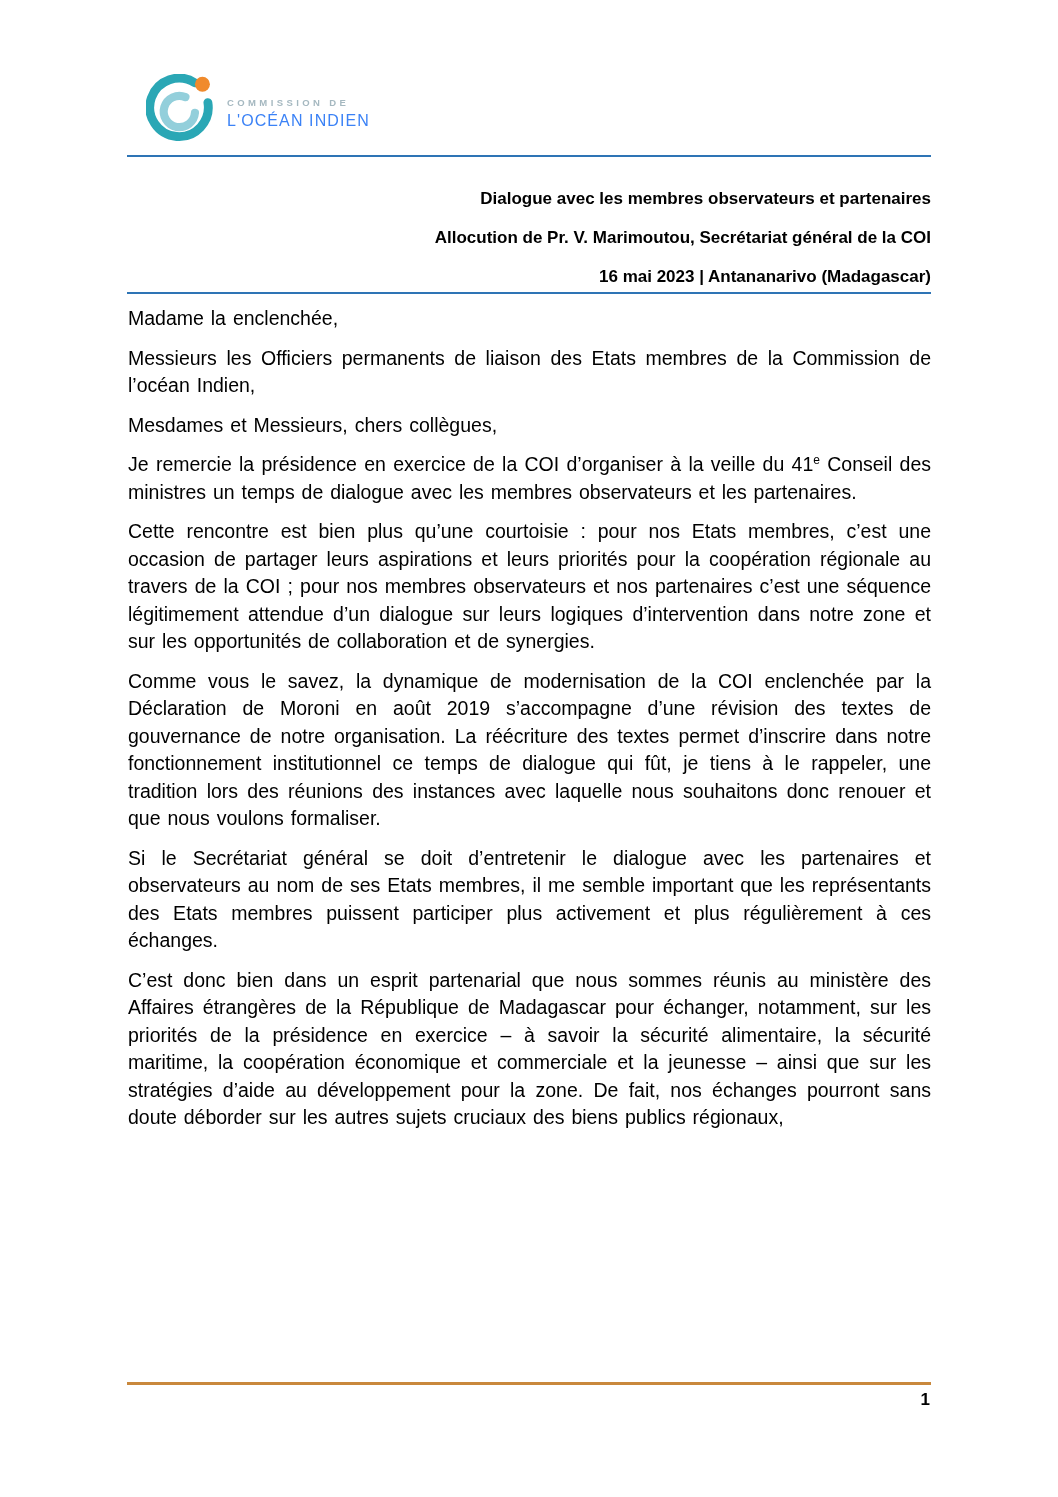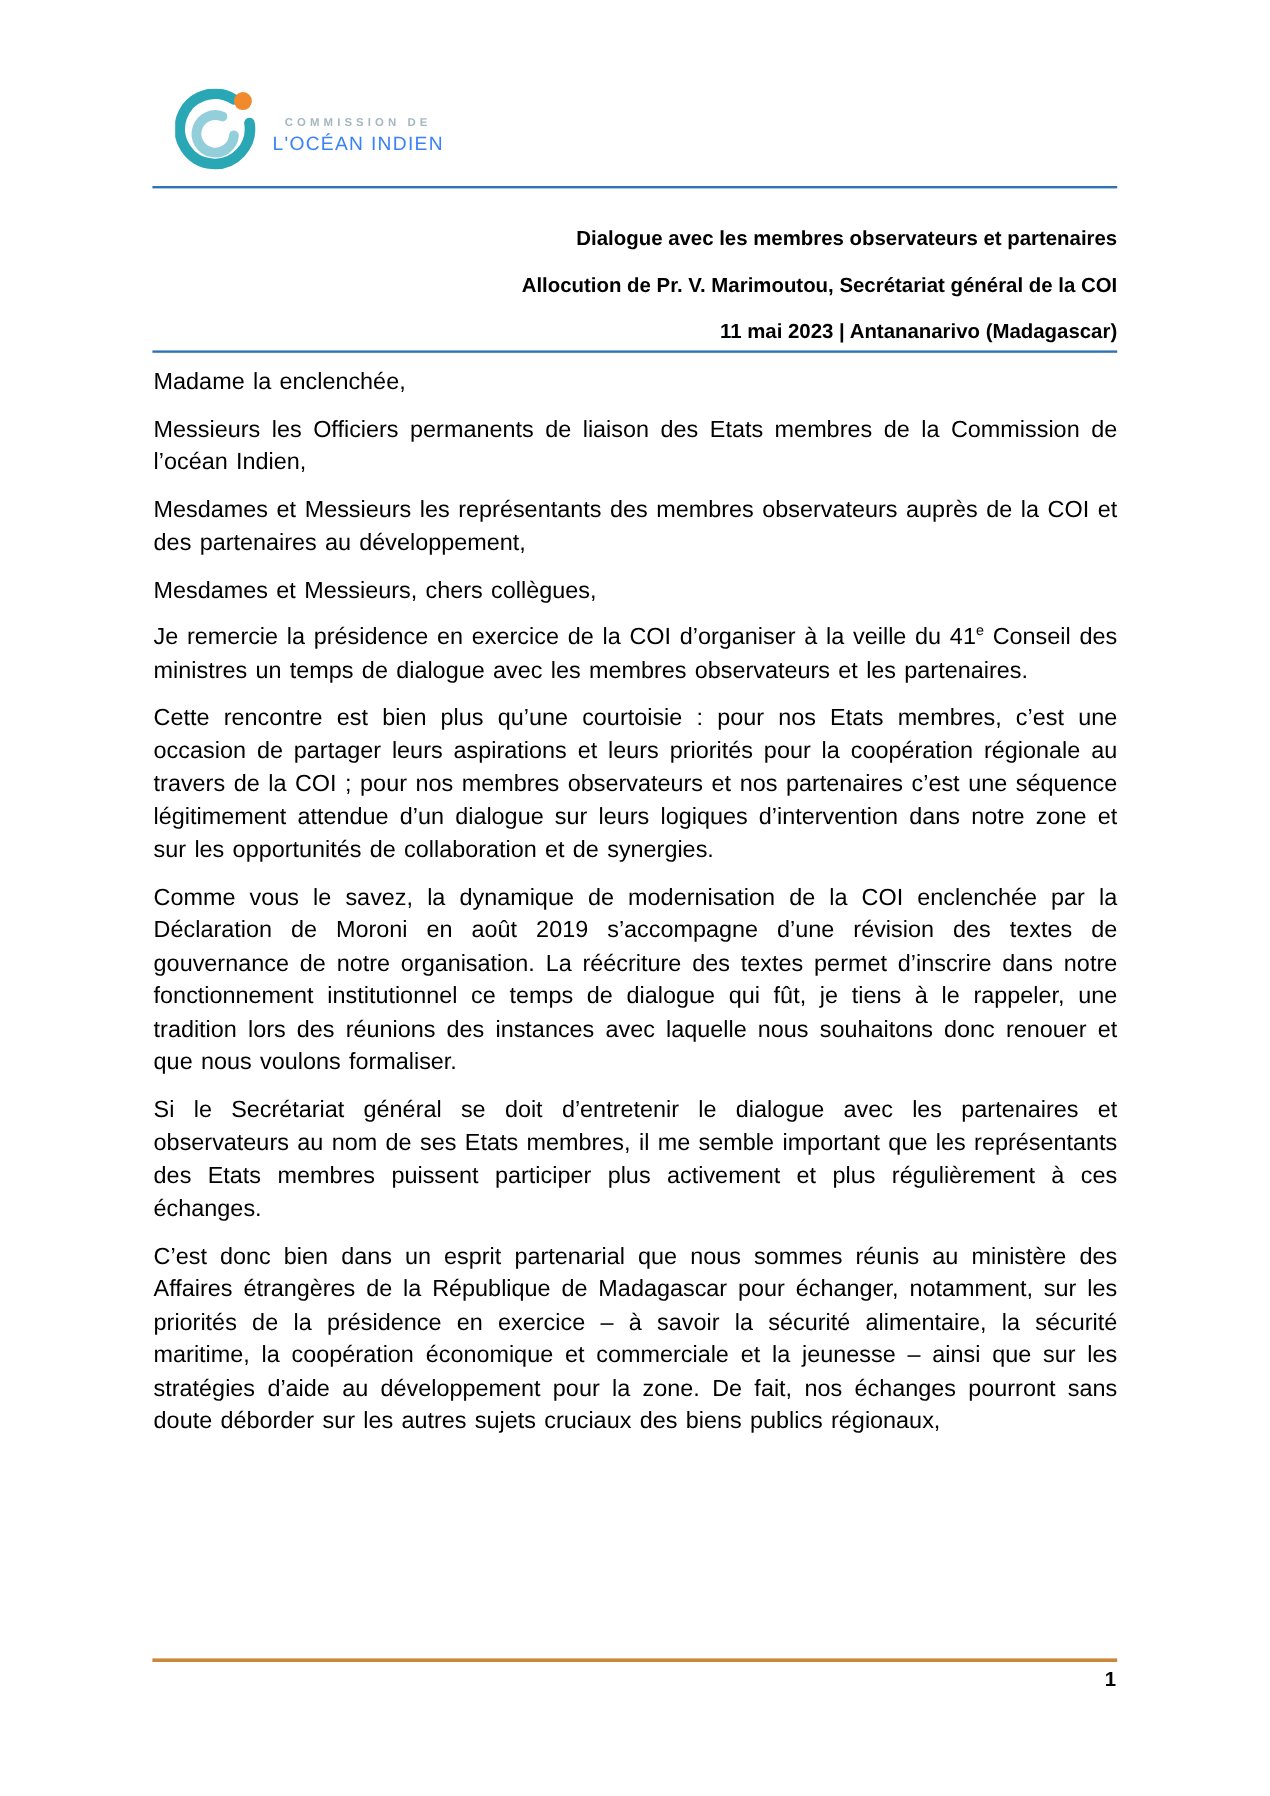--- a/index.html
+++ b/index.html
@@ -16,21 +16,21 @@
   
   .logo {
     position: absolute;
     left: 146px;
     top: 74px;
     display: flex;
     align-items: center;
     gap: 13px;
   }
   .logo-mark { width: 68px; height: 68px; display: block; }
-  .logo-text { display: flex; flex-direction: column; gap: 4px; padding-top: 10px; text-align: center; }
+  .logo-text { display: flex; flex-direction: column; gap: 4px; padding-top: 10px; }
   .logo-line1 { font-size: 9.5px; letter-spacing: 3.4px; font-weight: bold; }
   .logo-line2 { font-size: 16px; letter-spacing: 1.1px; }
 
   
   .rule { position: absolute; left: 127px; width: 804px; }
   .rule-top { top: 155px; height: 2px; }
   .rule-mid { top: 292px; height: 2px; }
   .rule-footer { top: 1382px; height: 3px; }
 
   
@@ -85,34 +85,31 @@
       <span class="logo-line1" style="color: rgb(165, 184, 192);">COMMISSION DE</span>
       <span class="logo-line2" style="color: #3b82f6;">L'OCÉAN INDIEN</span>
     </div>
   </div>
 
   <div class="rule rule-top" style="background: rgb(46, 116, 181);"></div>
 
   <div class="headings">
     <div class="hline">Dialogue avec les membres observateurs et partenaires</div>
     <div class="hline">Allocution de Pr. V. Marimoutou, Secrétariat général de la COI</div>
-    <div class="hline">11 mai 2023 | Antananarivo (Madagascar)</div>
+    <div class="hline">16 mai 2023 | Antananarivo (Madagascar)</div>
   </div>
 
   <div class="rule rule-mid" style="background: rgb(46, 116, 181);"></div>
 
   <div class="body-copy">
     <p class="para">
       <span>Madame la enclenchée,</span>
     </p>
     <p class="para">
       <span>Messieurs les Officiers permanents de liaison des Etats membres de la Commission de l’océan Indien,</span>
-    </p>
-    <p class="para">
-      <span>Mesdames et Messieurs les représentants des membres observateurs auprès de la COI et des partenaires au développement,</span>
     </p>
     <p class="para">
       <span>Mesdames et Messieurs, chers collègues,</span>
     </p>
     <p class="para">
       <span>Je remercie la présidence en exercice de la COI d’organiser à la veille du 41</span><sup>e</sup><span> Conseil des ministres un temps de dialogue avec les membres observateurs et les partenaires.</span>
     </p>
     <p class="para">
       <span>Cette rencontre est bien plus qu’une courtoisie : pour nos Etats membres, c’est une occasion de partager leurs aspirations et leurs priorités pour la coopération régionale au travers de la COI ; pour nos membres observateurs et nos partenaires c’est une séquence légitimement attendue d’un dialogue sur leurs logiques d’intervention dans notre zone et sur les opportunités de collaboration et de synergies.</span>
     </p>

